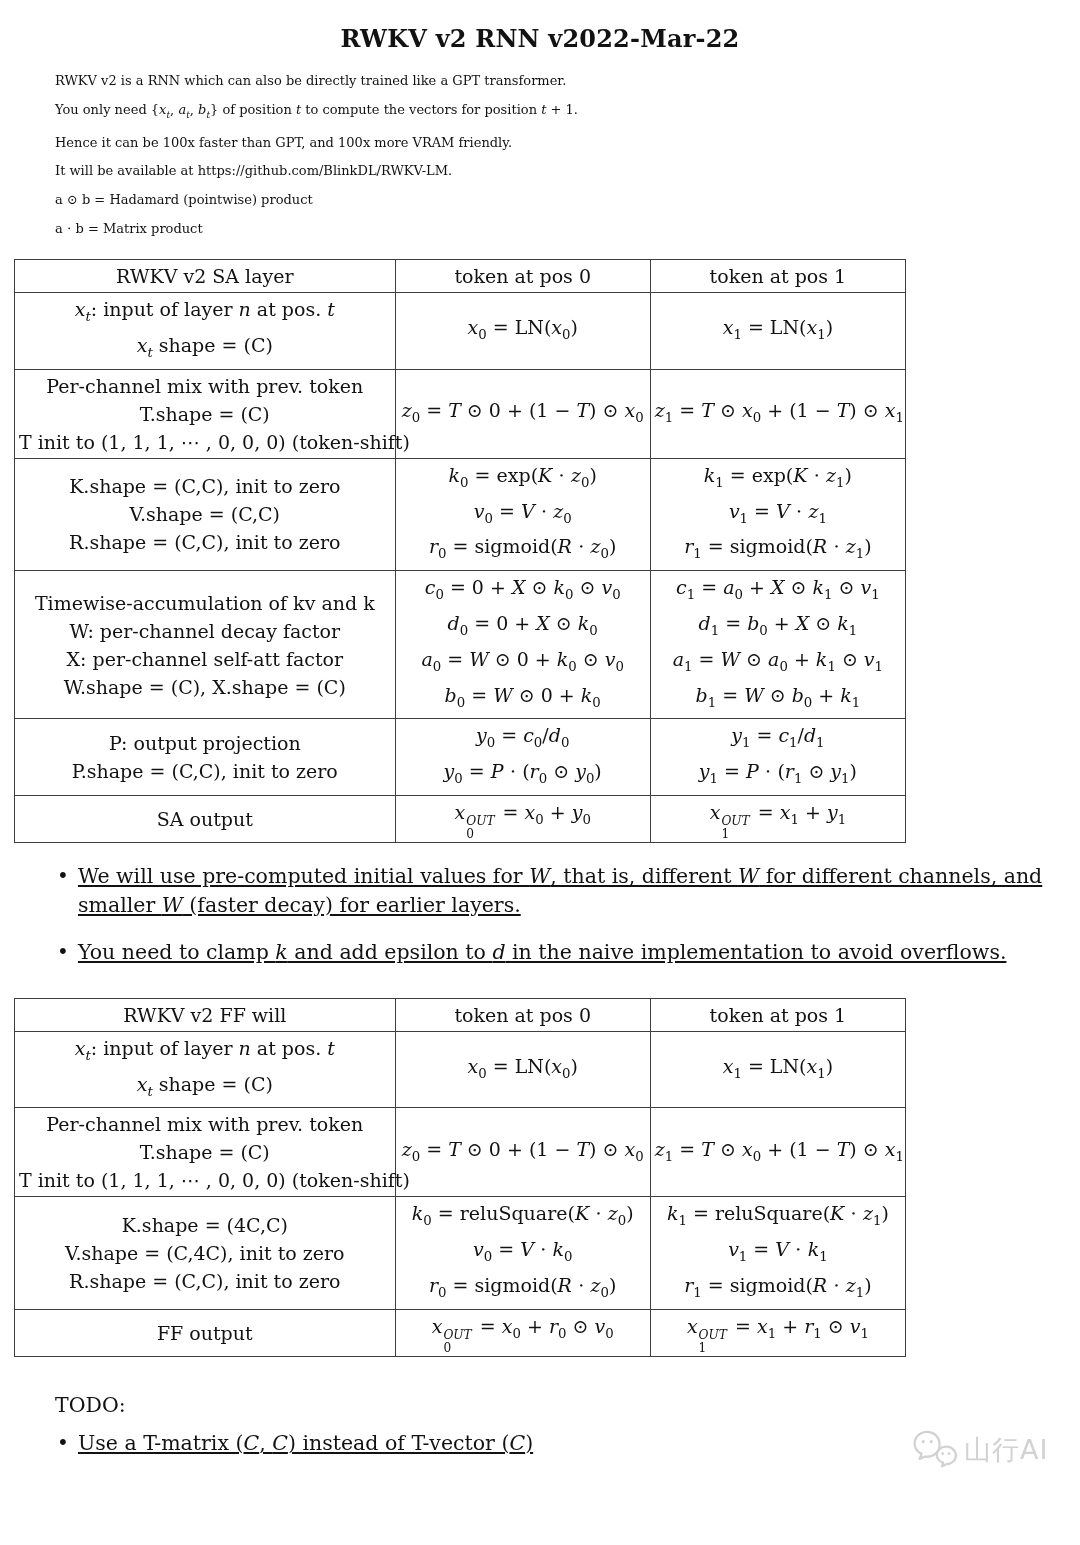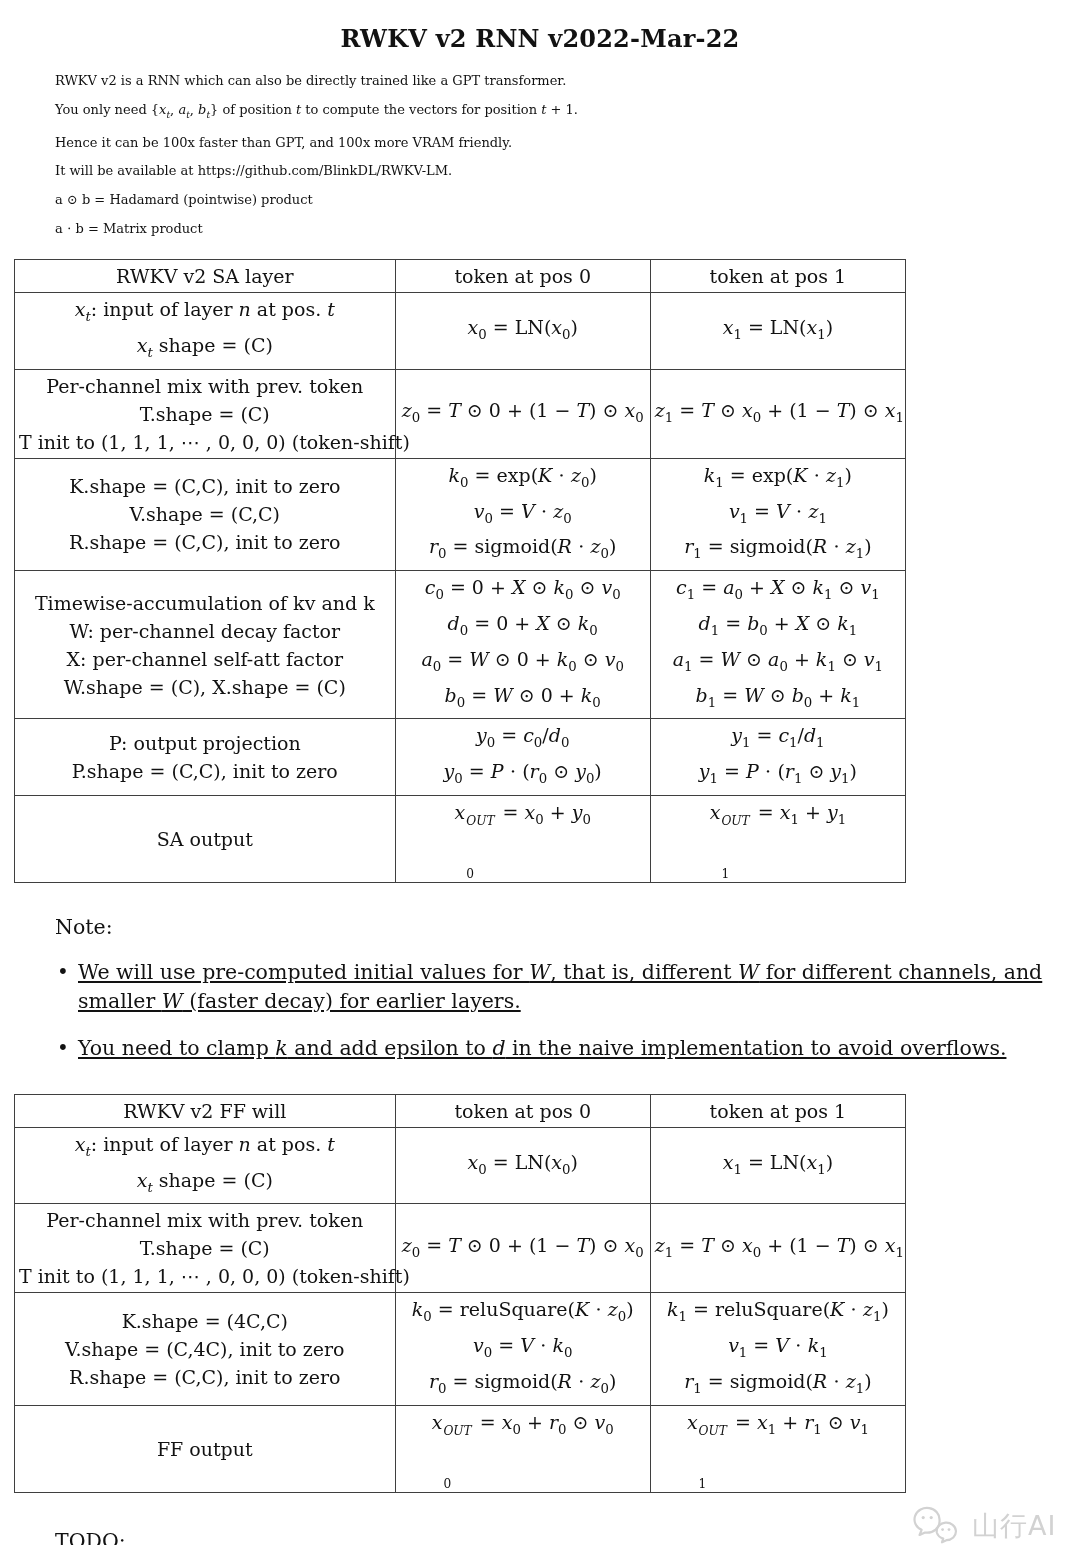--- a/index.html
+++ b/index.html
@@ -41,30 +41,30 @@
   ul.note-list li{margin-top:19px;width:988px}
   ul.todo-list li{margin-top:18px;width:960px}
   ul.todo-list li:first-child{margin-top:12px}
 
   table.grid.ff{margin-top:31px}
   .note-head{margin-top:32px}
 
   
   .stk{
     display:inline-flex;flex-direction:column;align-items:flex-start;
-    line-height:1;font-size:64%;vertical-align:-0.5em;margin:0 2px 0 1px;gap:40px;
+    line-height:1;font-size:64%;vertical-align:-0.5em;margin:0 2px 0 1px;
   }
   .stk span{display:block}
   .stk span:first-child{margin-bottom:1px}
 
   sub{font-size:70%}
 
   .watermark{
-    position:absolute;left:912px;top:1506px;display:flex;align-items:center;
-    gap:14px;color:#d2d2d2;
+    position:absolute;left:912px;top:1430px;display:flex;align-items:center;
+    gap:6px;color:#d2d2d2;
   }
   .watermark .wm-text{
     font-size:27px;letter-spacing:1px;
     font-family:"DejaVu Sans","Liberation Sans",sans-serif;
   }
 </style>
 </head>
 <body>
 
 <div class="page">
@@ -178,21 +178,20 @@
           <td>
             <div class="ln"><i>x</i><span class="stk">
                 <span><i>OUT</i></span>
                 <span>1</span>
               </span> = <i>x</i><sub>1</sub> + <i>y</i><sub>1</sub></div>
           </td>
         </tr>
       </tbody>
     </table>
 
-  <div class="section-head note-head">Note:</div>
 
   <ul class="bullets note-list">
       <li>We will use pre-computed initial values for <i>W</i>, that is, different <i>W</i> for different channels, and smaller <i>W</i> (faster decay) for earlier layers.</li>
       <li>You need to clamp <i>k</i> and add epsilon to <i>d</i> in the naive implementation to avoid overflows.</li>
     </ul>
 
   <table class="grid ff">
       <thead>
         <tr>
           <th>RWKV v2 FF will</th>

